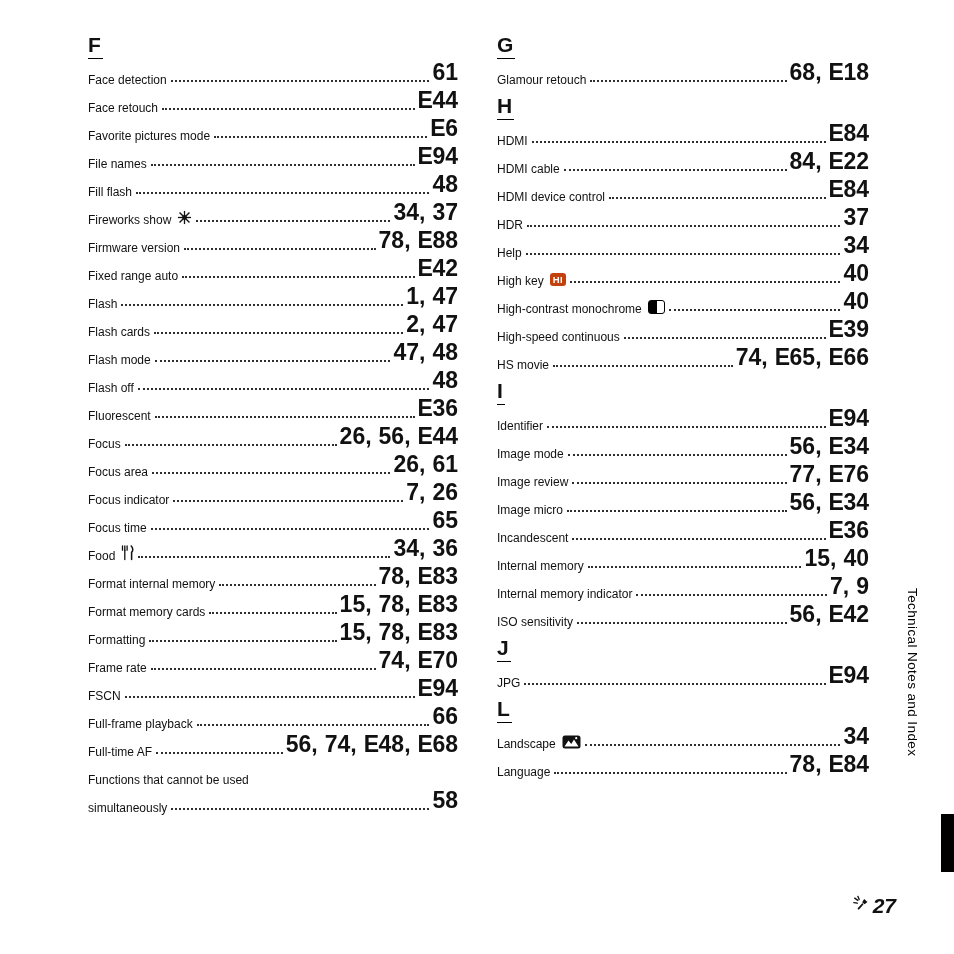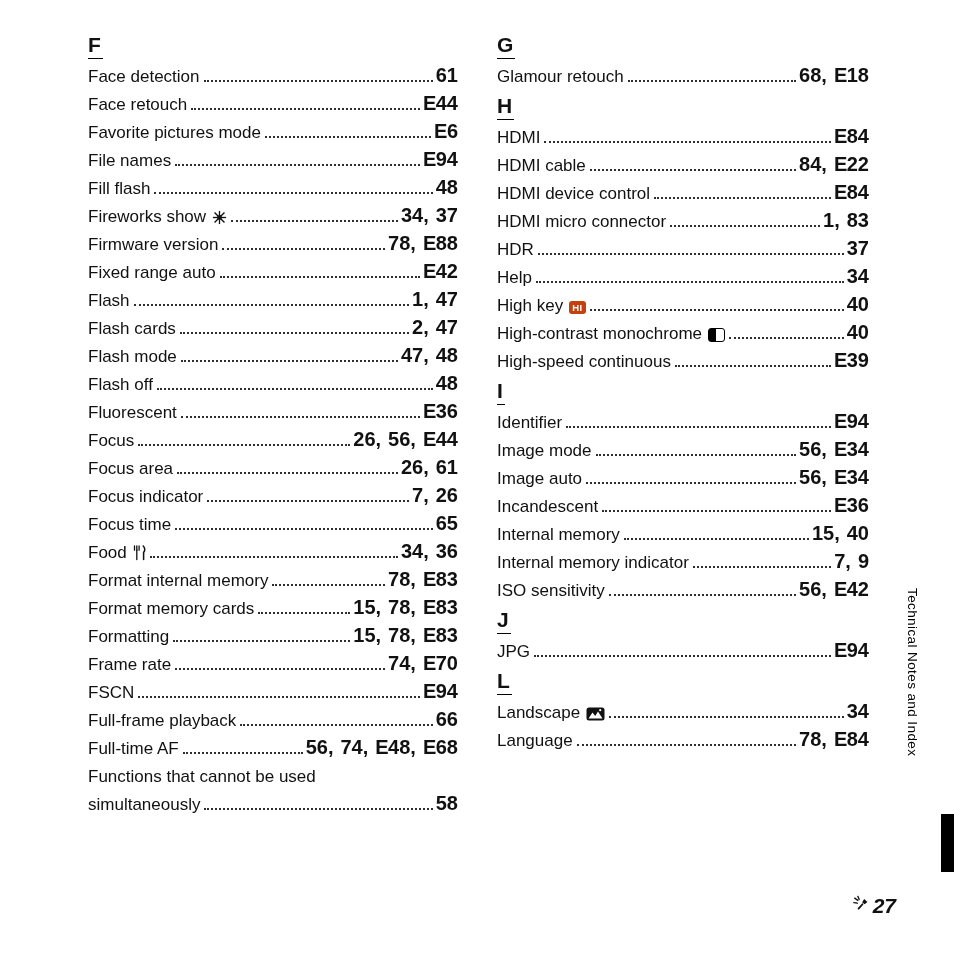--- a/index.html
+++ b/index.html
@@ -10,24 +10,24 @@
   }
   .col{position:absolute;top:26px;}
   #col-left{left:88px;width:370px;}
   #col-right{left:497px;width:372px;}
   .heading{height:33px;display:flex;align-items:flex-end;}
   .heading .letter{
     font-size:21px;font-weight:600;line-height:1.05;
     border-bottom:1.7px solid #000;padding:0 2px 2px 0;
   }
   .row{display:flex;align-items:flex-end;height:28px;}
-  .row .label{font-size:17px;white-space:nowrap;line-height:1.2;}
+  .row .label{font-size:12px;white-space:nowrap;line-height:1.2;}
   .row .icon{display:inline-flex;align-items:center;margin:0 0 2px 6px;}
   .leader{flex:1;min-width:10px;border-bottom:2px dotted #2e2e2e;margin:0 3px 5px 4px;}
-  .refs{font-weight:700;font-size:20px;white-space:nowrap;line-height:1.2;}
+  .refs{font-weight:700;font-size:23px;white-space:nowrap;line-height:1.2;}
   .refs .sep{margin-right:7px;}
   .ref-icon{font-weight:800;letter-spacing:-0.5px;}
   .hi-badge{
     background:#c2410c;color:#fff;font-size:9.5px;font-weight:700;
     padding:2px 3px;border-radius:3px;line-height:1;letter-spacing:0.5px;
   }
   .hcm-box{
     width:15px;height:12px;border:1.6px solid #000;border-radius:3px;
     background:linear-gradient(90deg,#000 0 50%,#fff 50% 100%);
     display:inline-block;
@@ -230,25 +230,20 @@
         <span class="label">HDMI cable</span>
         <span class="leader"></span>
         <span class="refs"><span class="ref">84</span><span class="sep">,</span><span class="ref"><span class="ref-icon">E</span>22</span></span>
       </div>
       <div class="row">
         <span class="label">HDMI device control</span>
         <span class="leader"></span>
         <span class="refs"><span class="ref"><span class="ref-icon">E</span>84</span></span>
       </div>
       <div class="row">
-        <span class="label">HDMI micro connector</span>
-        <span class="leader"></span>
-        <span class="refs"><span class="ref">1</span><span class="sep">,</span><span class="ref">83</span></span>
-      </div>
-      <div class="row">
         <span class="label">HDR</span>
         <span class="leader"></span>
         <span class="refs"><span class="ref">37</span></span>
       </div>
       <div class="row">
         <span class="label">Help</span>
         <span class="leader"></span>
         <span class="refs"><span class="ref">34</span></span>
       </div>
       <div class="row">
@@ -265,35 +260,45 @@
           <span class="hcm-box"></span>
         </span>
         <span class="leader"></span>
         <span class="refs"><span class="ref">40</span></span>
       </div>
       <div class="row">
         <span class="label">High-speed continuous</span>
         <span class="leader"></span>
         <span class="refs"><span class="ref"><span class="ref-icon">E</span>39</span></span>
       </div>
+      <div class="row">
+        <span class="label">HS movie</span>
+        <span class="leader"></span>
+        <span class="refs"><span class="ref">74</span><span class="sep">,</span><span class="ref"><span class="ref-icon">E</span>65</span><span class="sep">,</span><span class="ref"><span class="ref-icon">E</span>66</span></span>
+      </div>
       <div class="heading">
         <span class="letter">I</span>
       </div>
       <div class="row">
         <span class="label">Identifier</span>
         <span class="leader"></span>
         <span class="refs"><span class="ref"><span class="ref-icon">E</span>94</span></span>
       </div>
       <div class="row">
         <span class="label">Image mode</span>
         <span class="leader"></span>
         <span class="refs"><span class="ref">56</span><span class="sep">,</span><span class="ref"><span class="ref-icon">E</span>34</span></span>
       </div>
       <div class="row">
-        <span class="label">Image auto</span>
+        <span class="label">Image review</span>
+        <span class="leader"></span>
+        <span class="refs"><span class="ref">77</span><span class="sep">,</span><span class="ref"><span class="ref-icon">E</span>76</span></span>
+      </div>
+      <div class="row">
+        <span class="label">Image micro</span>
         <span class="leader"></span>
         <span class="refs"><span class="ref">56</span><span class="sep">,</span><span class="ref"><span class="ref-icon">E</span>34</span></span>
       </div>
       <div class="row">
         <span class="label">Incandescent</span>
         <span class="leader"></span>
         <span class="refs"><span class="ref"><span class="ref-icon">E</span>36</span></span>
       </div>
       <div class="row">
         <span class="label">Internal memory</span>

